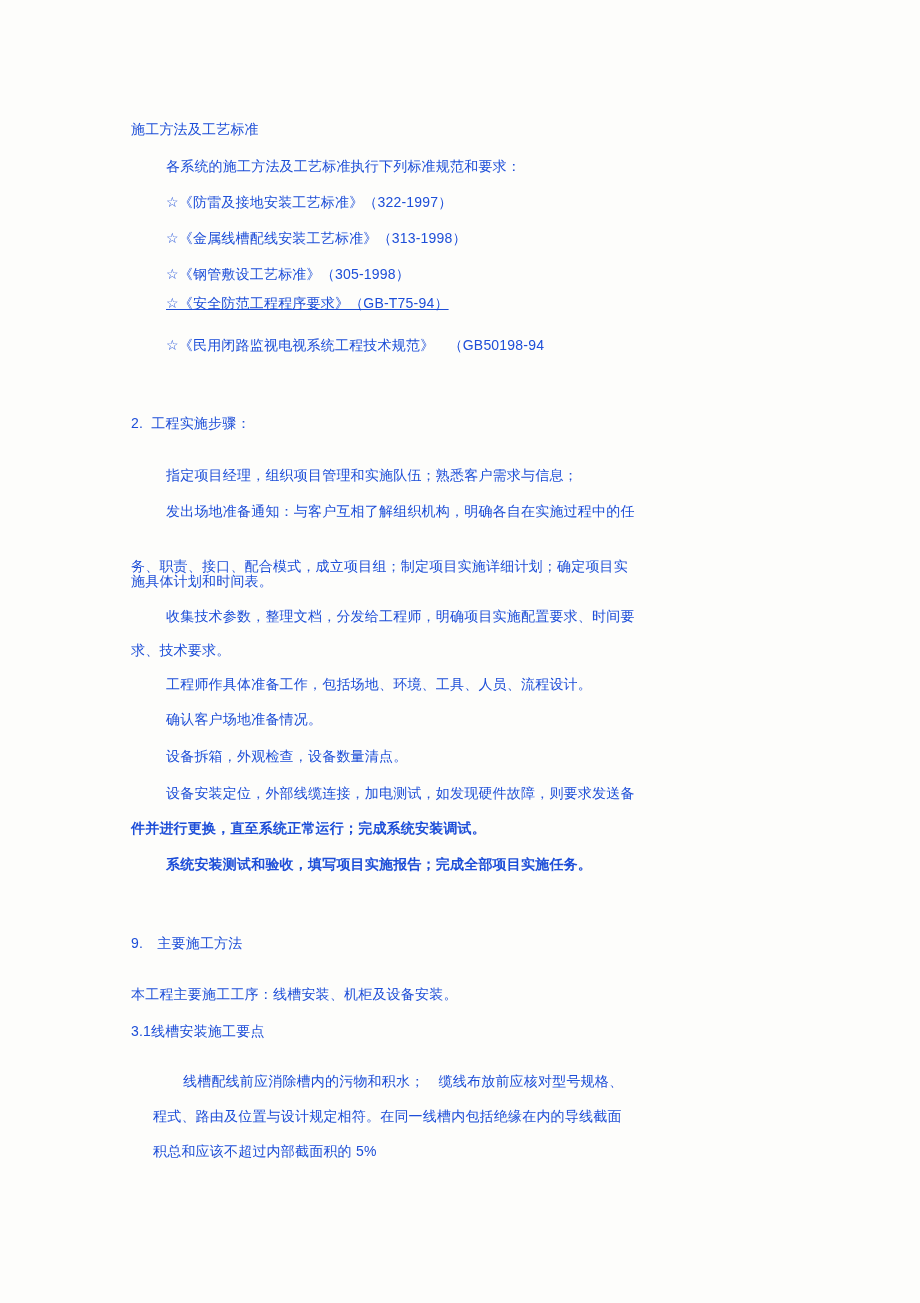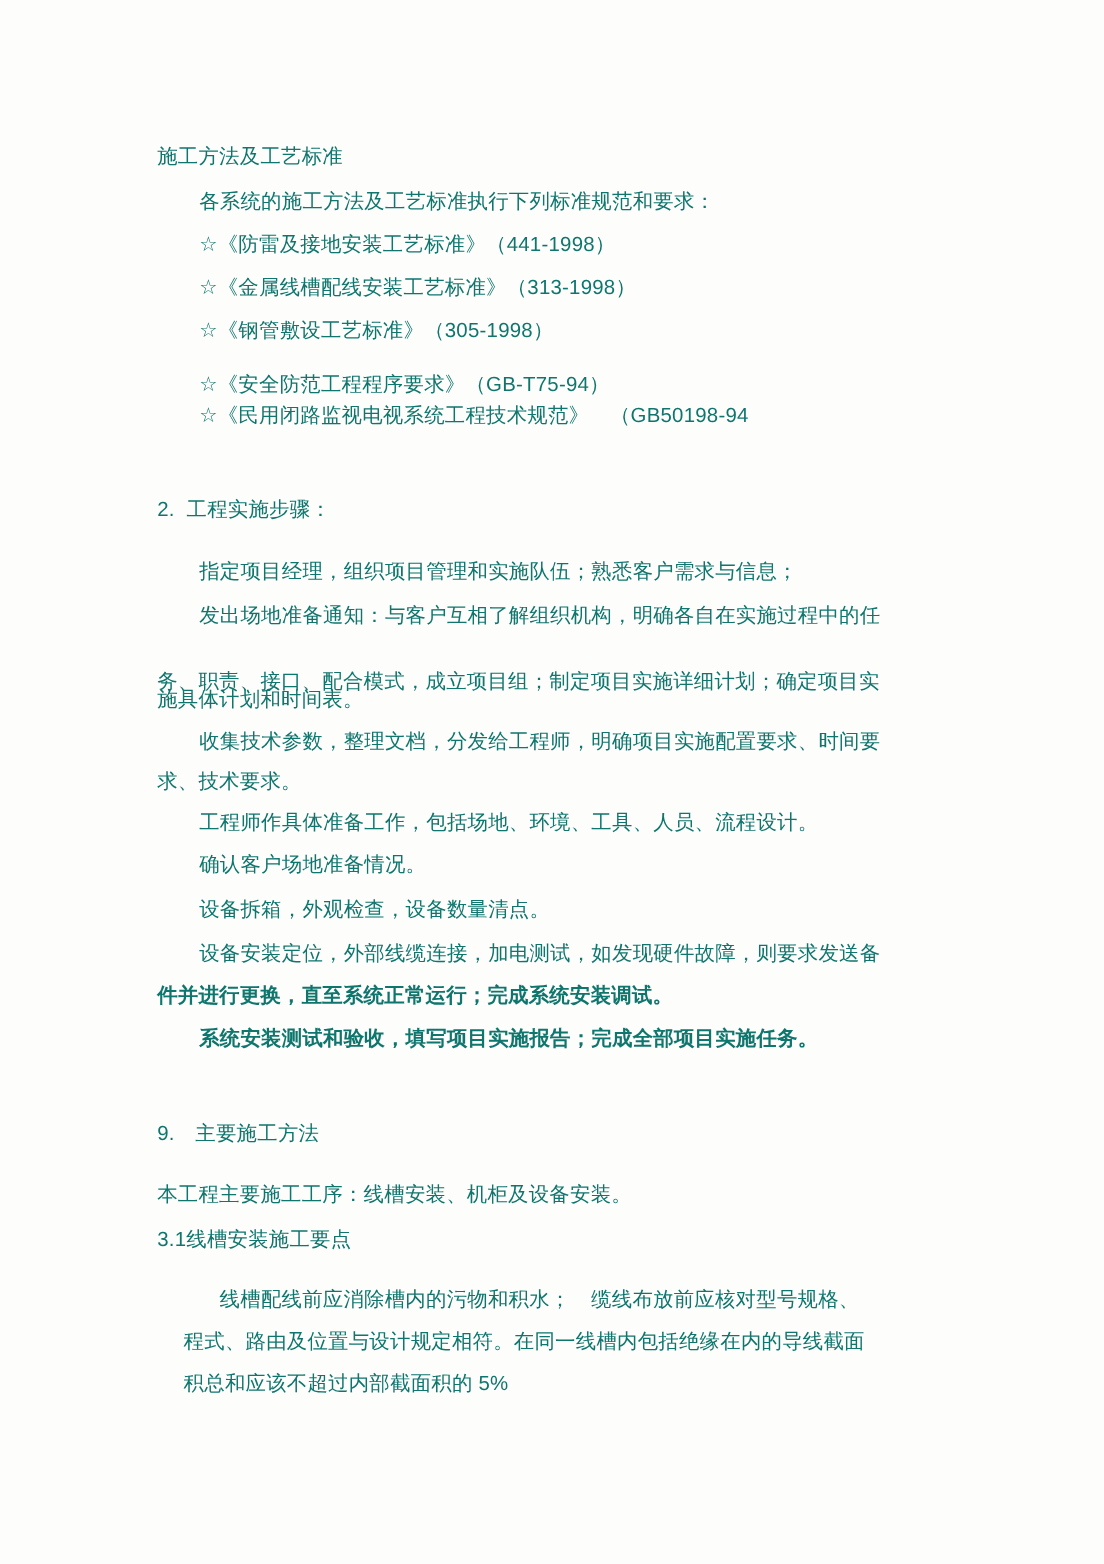--- a/index.html
+++ b/index.html
@@ -9,33 +9,33 @@
     font-family:"Liberation Sans","DejaVu Sans",sans-serif;
   }
   .page{
     position:relative;
     width:920px;height:1303px;
     background:#fdfdfb;
     overflow:hidden;
   }
   .line{
     position:absolute;
-    font-size:17px;
+    font-size:14px;
     line-height:1;
-    color:#0f766e;
+    color:#1d4ed8;
     white-space:pre;
     letter-spacing:0.2px;
   }
   
   .p0{left:131px;top:122px;}
   .p1{left:166px;top:159px;}
   .p2{left:166px;top:195px;}
   .p3{left:166px;top:231px;}
   .p4{left:166px;top:267px;}
-  .p5{left:166px;top:312px;}
+  .p5{left:166px;top:296px;text-decoration:underline;}
   .p6{left:166px;top:338px;}
   .p7{left:131px;top:416px;}
   .p8{left:166px;top:468px;}
   .p9{left:166px;top:504px;}
   .p10{left:131px;top:539px;margin-top:20px;}
   .p11{left:131px;top:574px;}
   .p12{left:166px;top:609px;}
   .p13{left:131px;top:643px;}
   .p14{left:166px;top:677px;}
   .p15{left:166px;top:712px;}
@@ -49,21 +49,21 @@
   .p23{left:183px;top:1074px;}
   .p24{left:153px;top:1109px;}
   .p25{left:153px;top:1144px;}
 </style>
 </head>
 <body>
 
 <div class="page">
   <div class="line p0">施工方法及工艺标准</div>
   <div class="line p1">各系统的施工方法及工艺标准执行下列标准规范和要求：</div>
-  <div class="line p2">☆《防雷及接地安装工艺标准》（441-1998）</div>
+  <div class="line p2">☆《防雷及接地安装工艺标准》（322-1997）</div>
   <div class="line p3">☆《金属线槽配线安装工艺标准》（313-1998）</div>
   <div class="line p4">☆《钢管敷设工艺标准》（305-1998）</div>
   <div class="line p5">☆《安全防范工程程序要求》（GB-T75-94）</div>
   <div class="line p6">☆《民用闭路监视电视系统工程技术规范》　（GB50198-94</div>
   <div class="line p7">2.  工程实施步骤：</div>
   <div class="line p8">指定项目经理，组织项目管理和实施队伍；熟悉客户需求与信息；</div>
   <div class="line p9">发出场地准备通知：与客户互相了解组织机构，明确各自在实施过程中的任</div>
   <div class="line p10">务、职责、接口、配合模式，成立项目组；制定项目实施详细计划；确定项目实</div>
   <div class="line p11">施具体计划和时间表。</div>
   <div class="line p12">收集技术参数，整理文档，分发给工程师，明确项目实施配置要求、时间要</div>

